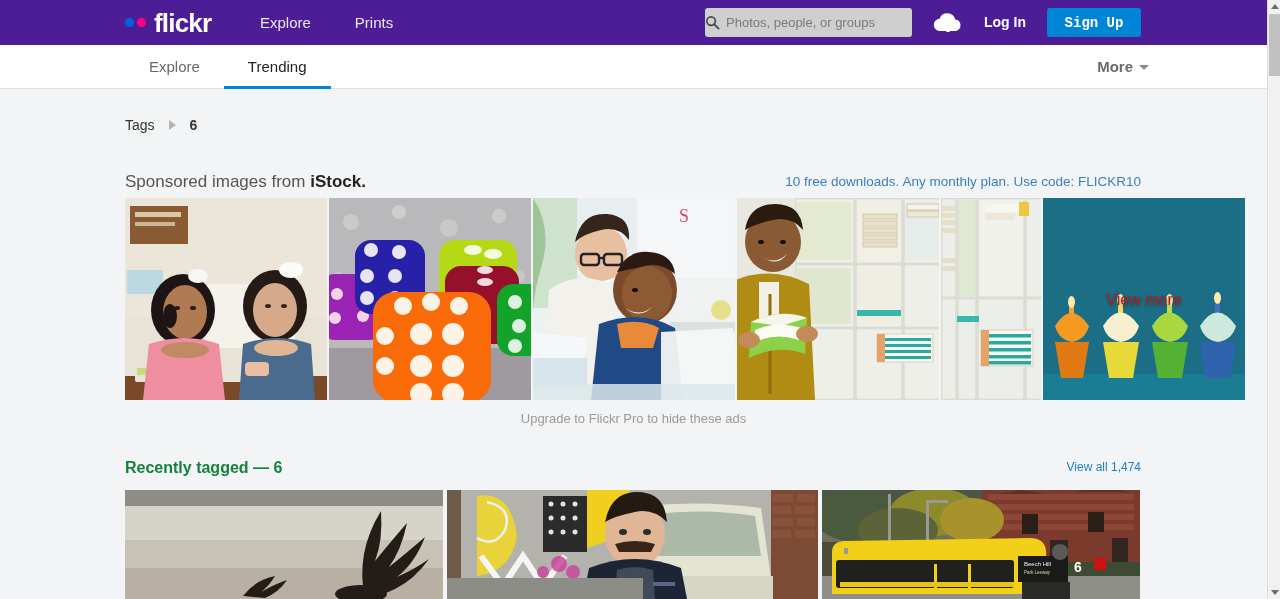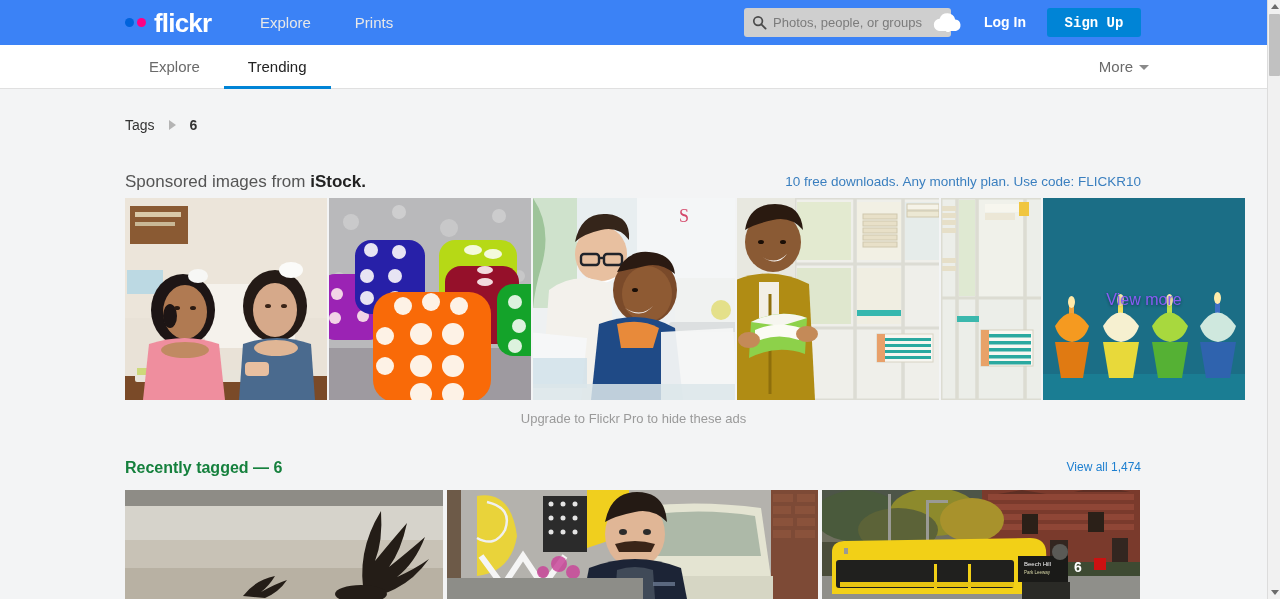--- a/index.html
+++ b/index.html
@@ -6,38 +6,38 @@
   html, body {
     width: 1280px; height: 599px; overflow: hidden;
     font-family: "Liberation Sans", sans-serif;
     background: #f3f4f5;
   }
   .page { position: relative; width: 1280px; height: 599px; overflow: hidden; background: #f3f4f5; }
 
   
   .topbar {
     position: absolute; top: 0; left: 0; width: 1267px; height: 45px;
-    background: #3b82f6; display: flex; align-items: center;
+    background: #4c1d95; display: flex; align-items: center;
   }
   .logo-wrap { position: absolute; left: 125px; display: flex; align-items: center; gap: 8px; cursor: pointer; }
   .logo-dots { display: flex; gap: 3px; align-items: center; }
   .dot { width: 9px; height: 9px; border-radius: 50%; }
   .dot-blue { background: #0063dc; }
   .dot-pink { background: #ff0084; }
   .logo-text { color: #fff; font-size: 26px; font-weight: bold; letter-spacing: -0.8px; line-height: 26px; }
 
   .topnav { position: absolute; left: 238px; display: flex; gap: 0; }
   .topnav a {
     color: #e8e8e8; font-size: 15px; text-decoration: none;
     padding: 0 22px; line-height: 45px; display: block;
   }
 
   .search-box {
-    position: absolute; left: 744px; top: 8px; width: 207px; height: 29px;
-    background: #cfcfcf; border-radius: 3px; display: flex; align-items: center; padding: 0 8px;
+    position: absolute; left: 705px; top: 8px; width: 207px; height: 29px;
+    background: #cfcfcf; border-radius: 3px; display: flex; align-items: center; padding: 0 0;
   }
   .search-input {
     border: 0; background: transparent; outline: none; font-size: 13px;
     color: #3a3a3a; width: 100%; margin-left: 6px; font-family: "Liberation Sans", sans-serif;
   }
   .search-input::placeholder { color: #7b7b7b; }
 
   .upload-icon { position: absolute; left: 930px; top: 11px; cursor: pointer; }
   .login-link {
     position: absolute; left: 984px; top: 0; line-height: 45px;
@@ -55,21 +55,21 @@
     background: #fff; border-bottom: 1px solid #e0e0e0;
   }
   .subnav-items { position: absolute; left: 125px; top: 0; display: flex; height: 44px; }
   .subnav-item {
     font-size: 15px; color: #6a6a6a; text-decoration: none;
     padding: 0 24px; line-height: 43px; border-bottom: 3px solid transparent; cursor: pointer;
   }
   .subnav-item.active { color: #222; border-bottom-color: #0084d6; }
   .more-menu {
     position: absolute; right: 118px; top: 0; line-height: 44px;
-    font-size: 15px; color: #6a6a6a; cursor: pointer; display: flex; align-items: center; gap: 6px;
+    font-size: 15px; color: #6a6a6a; cursor: pointer; display: flex; align-items: center; gap: 6px; font-weight: bold;
   }
   .caret { width: 0; height: 0; border-left: 5px solid transparent; border-right: 5px solid transparent; border-top: 5px solid #8a8a8a; }
 
   
   .content { position: absolute; top: 89px; left: 0; width: 1267px; }
 
   .breadcrumb { position: absolute; left: 125px; top: 28px; display: flex; align-items: center; gap: 14px; font-size: 14px; justify-content: space-between; }
   .bc-tags { color: #333; }
   .bc-arrow { width: 0; height: 0; border-top: 5px solid transparent; border-bottom: 5px solid transparent; border-left: 7px solid #b4b4b4; }
   .bc-count { color: #333; font-weight: bold; }
@@ -77,21 +77,21 @@
   .sponsor-head { position: absolute; left: 125px; top: 83px; font-size: 17px; color: #555; }
   .sponsor-head b { color: #222; font-weight: bold; }
   .sponsor-promo { position: absolute; right: 126px; top: 85px; font-size: 13.5px; color: #3a7fbf; text-decoration: none; cursor: pointer; }
 
   .sponsor-row { position: absolute; left: 125px; top: 109px; display: flex; gap: 2px; }
   .sp-thumb { width: 202px; height: 202px; overflow: hidden; position: relative; cursor: pointer; }
   .sp-thumb.strip { width: 100px; }
 
   .view-more-label {
     position: absolute; left: 0; right: 0; top: 93px; text-align: center;
-    color: #8b5cf6; font-size: 16px; text-shadow: 0 1px 3px rgba(0,0,0,.45);
+    color: #b91c1c; font-size: 16px; text-shadow: 0 1px 3px rgba(0,0,0,.45);
   }
 
   .upgrade-note { position: absolute; left: 0; width: 1267px; top: 322px; text-align: center; font-size: 13px; color: #9a9a9a; }
 
   .recent-head { position: absolute; left: 125px; top: 370px; font-size: 16px; color: #15803d; font-weight: bold; }
   .view-all { position: absolute; right: 126px; top: 371px; font-size: 12px; color: #1d7fd0; text-decoration: none; cursor: pointer; }
 
   .photo-row { position: absolute; left: 125px; top: 401px; display: flex; gap: 4px; }
   .ph { height: 109px; overflow: hidden; position: relative; cursor: pointer; background: #ddd; }
 

